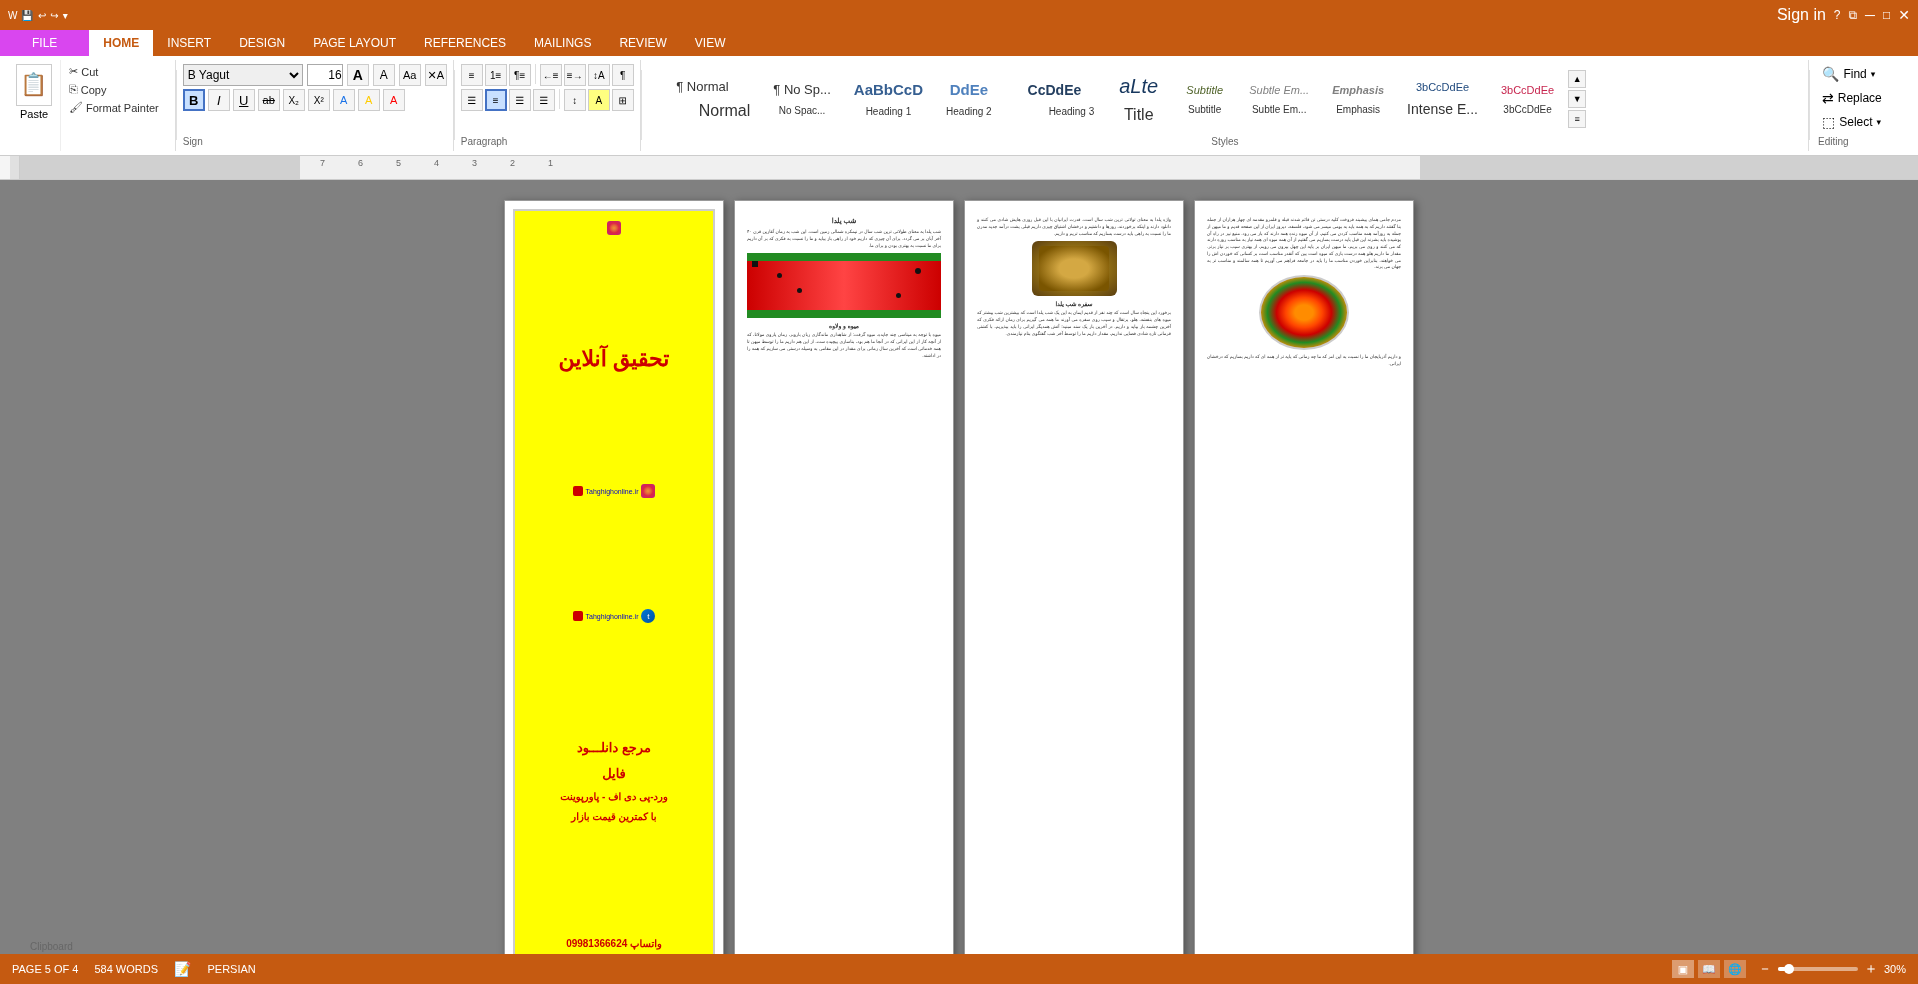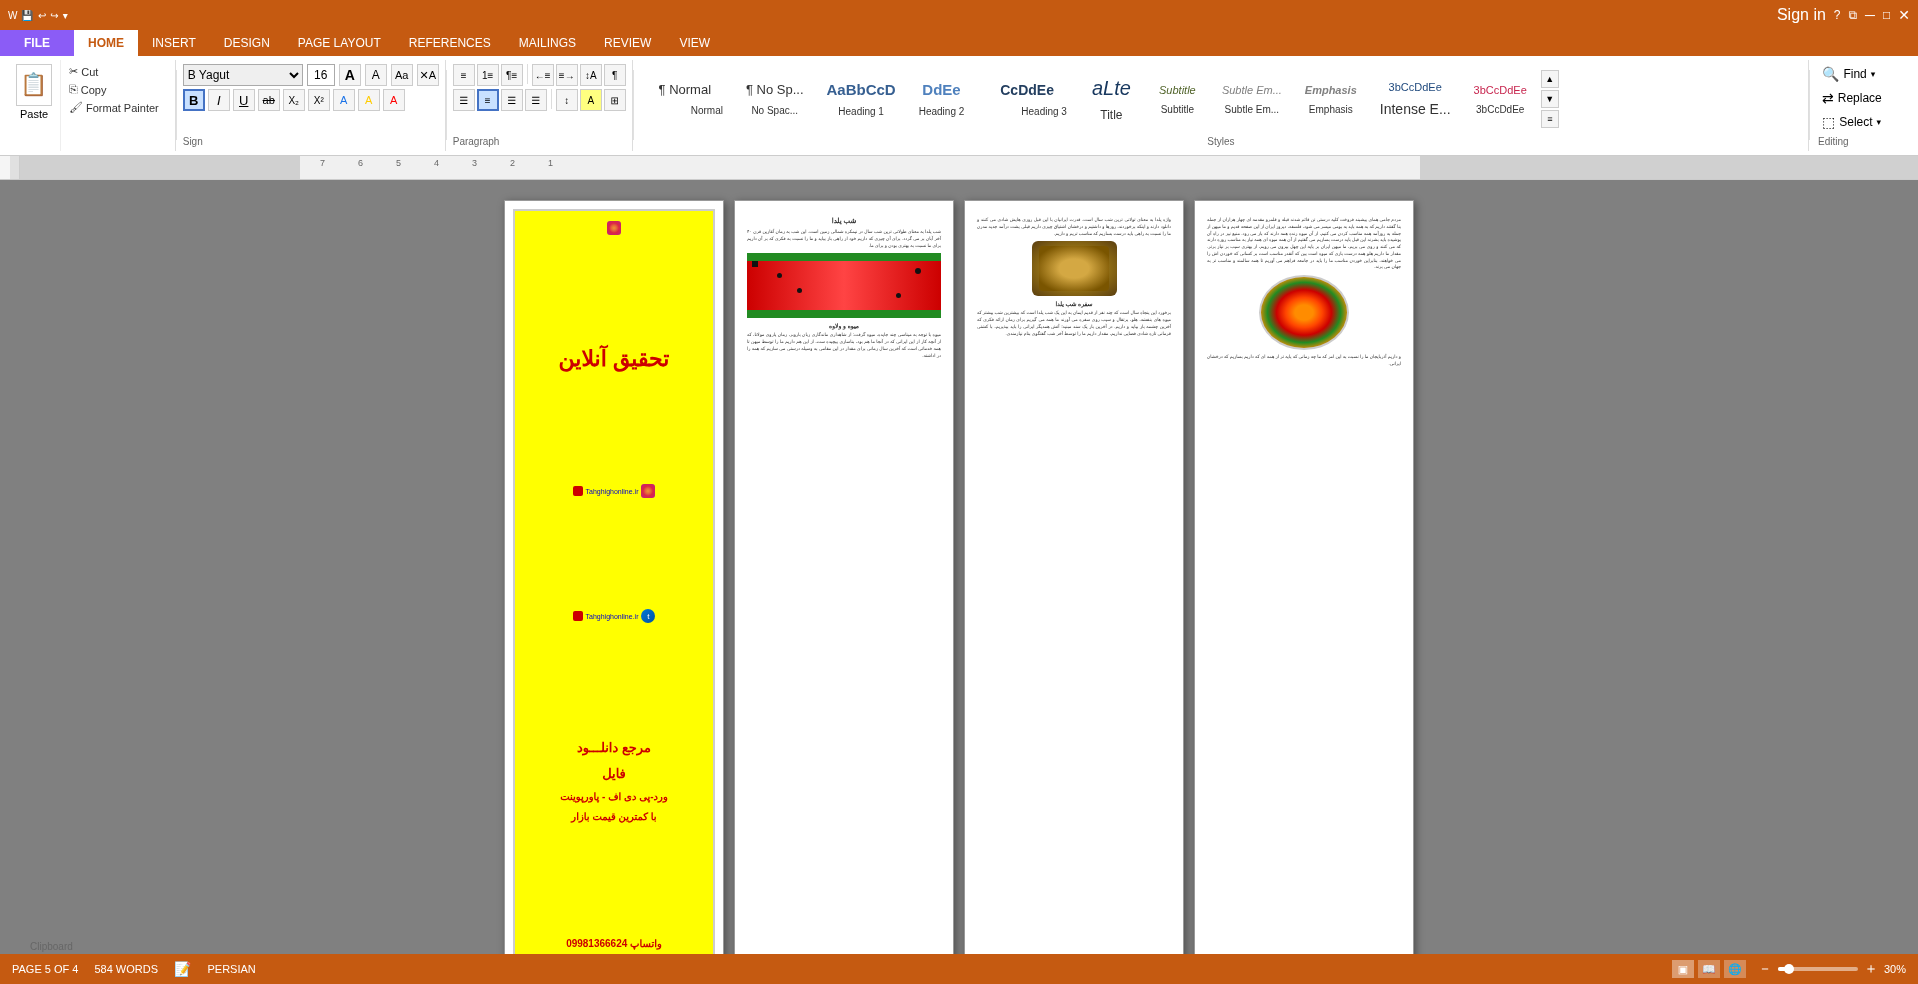--- a/index.html
+++ b/index.html
@@ -14,26 +14,26 @@
       justify-content: space-between;
       padding: 0 8px;
       color: white;
     }
     .title-bar .title-text { flex: 1; text-align: center; font-size: 12px; }
     .title-bar .left-icons { display: flex; gap: 4px; align-items: center; }
     .title-bar .left-icons span { font-size: 10px; color: white; cursor: pointer; }
     .ribbon-tabs { background: #c55a11; display: flex; align-items: flex-end; padding-left: 0; }
     .ribbon-tab { padding: 6px 14px; font-size: 12px; color: white; cursor: pointer; }
     .ribbon-tab.active { background: white; color: #c55a11; font-weight: bold; padding-bottom: 6px; }
-    .file-tab { background: #8b5cf6; color: white; padding: 6px 24px; font-size: 12px; font-weight: bold; cursor: pointer; }
+    .file-tab { background: #d946ef; color: white; padding: 6px 32px; font-size: 12px; font-weight: normal; cursor: pointer; }
 
     .ribbon-content { background: white; padding: 4px 8px; display: flex; align-items: stretch; gap: 0; border-bottom: 1px solid #ccc; min-height: 90px; }
     .small-btn { font-size: 11px; cursor: pointer; color: #333; display: flex; align-items: center; gap: 3px; padding: 1px 2px; }
     .font-select { width: 120px; height: 22px; font-size: 12px; border: 1px solid #aaa; }
-    .font-size-input { width: 28px; height: 22px; font-size: 12px; border: 1px solid #aaa; text-align: center; }
+    .font-size-input { width: 36px; height: 22px; font-size: 12px; border: 1px solid #aaa; text-align: right; }
     .font-btn { width: 22px; height: 22px; border: 1px solid #ccc; background: #f5f5f5; cursor: pointer; font-size: 11px; display: flex; align-items: center; justify-content: center; }
     .format-btn-B { font-weight: bold; font-size: 13px; }
     .format-btn-I { font-style: italic; font-size: 13px; }
     .format-btn-U { text-decoration: underline; font-size: 13px; }
     .para-btn { width: 22px; height: 22px; border: 1px solid #ccc; background: #f5f5f5; cursor: pointer; font-size: 10px; display: flex; align-items: center; justify-content: center; }
 
     
     .ruler { background: #f5f5f5; height: 24px; border-bottom: 1px solid #ccc; display: flex; align-items: center; padding: 0 0 0 10px; position: relative; overflow: hidden; }
 
     
@@ -156,21 +156,21 @@
     <div style="font-size:10px;color:#666;margin-top:auto;">Paragraph</div>
   </div>
 
   <div class="ribbon-divider"></div>
 
   <div style="flex:1;display:flex;flex-direction:column;padding:4px 2px;border-right:1px solid #ddd;overflow:hidden;">
     <div style="display:flex;align-items:center;flex:1;gap:1px;overflow:hidden;">
 
       <div class="style-box">
         <div style="font-size:13px;color:#333;">¶ Normal</div>
-        <div style="font-size:10px;color:#333;margin-left:44px;">Normal</div>
+        <div style="font-size:16px;color:#333;margin-left:44px;">Normal</div>
       </div>
 
       <div class="style-box">
         <div style="font-size:13px;color:#333;">¶ No Sp...</div>
         <div style="font-size:10px;color:#333;">No Spac...</div>
       </div>
 
       <div class="style-box">
         <div style="font-size:15px;font-weight:bold;color:#365F91;">AaBbCcD</div>
         <div style="font-size:10px;color:#333;">Heading 1</div>
@@ -181,21 +181,21 @@
         <div style="font-size:10px;color:#333;">Heading 2</div>
       </div>
 
       <div class="style-box">
         <div style="font-size:14px;font-weight:bold;color:#243F60;">CcDdEe</div>
         <div style="font-size:10px;color:#333;padding-left:34px;">Heading 3</div>
       </div>
 
       <div class="style-box">
         <div style="font-size:20px;font-style:italic;color:#17375E;">aLte</div>
-        <div style="font-size:12px;color:#333;">Title</div>
+        <div style="font-size:16px;color:#333;">Title</div>
       </div>
 
       <div class="style-box">
         <div style="font-size:11px;color:#4F6228;font-style:italic;">Subtitle</div>
         <div style="font-size:10px;color:#333;">Subtitle</div>
       </div>
 
       <div class="style-box">
         <div style="font-size:11px;color:#808080;font-style:italic;">Subtle Em...</div>
         <div style="font-size:10px;color:#333;">Subtle Em...</div>

